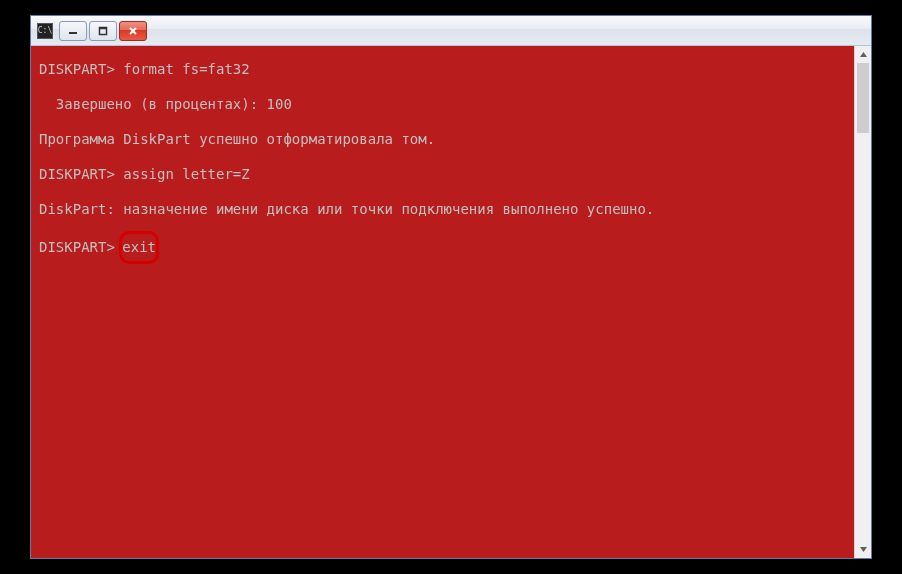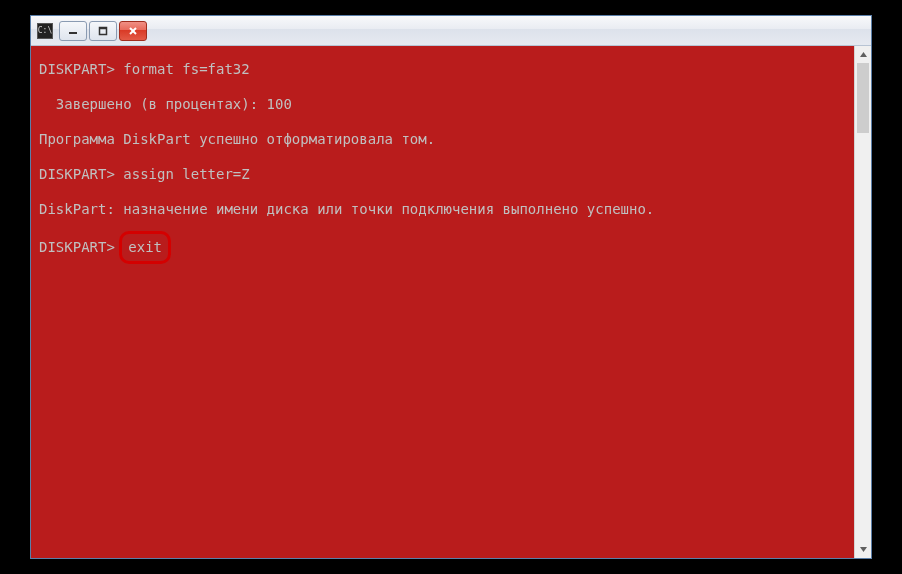--- a/index.html
+++ b/index.html
@@ -85,21 +85,21 @@
     line-height: 1.9;
     padding: 10px 8px;
     white-space: pre;
     overflow: hidden;
   }
   .terminal .line { display: block; }
   .highlight-box {
     display: inline-block;
     border: 3px solid #d40000;
     border-radius: 10px;
-    padding: 0 6px;
+    padding: 0 0;
     margin-left: -4px;
   }
   .scrollbar {
     width: 17px;
     background: #f0f0f0;
     display: flex;
     flex-direction: column;
     border-left: 1px solid #d4d4d4;
   }
   .sb-btn {

